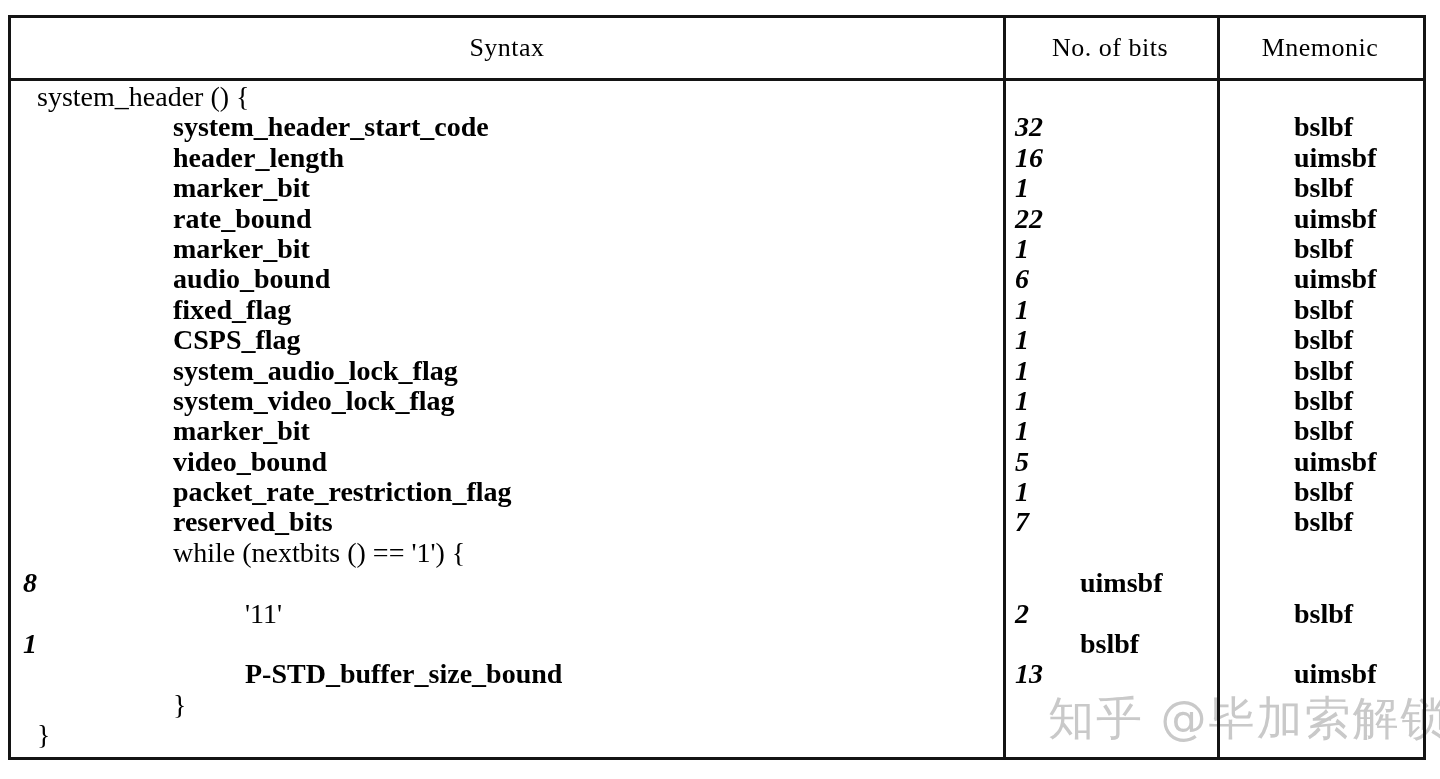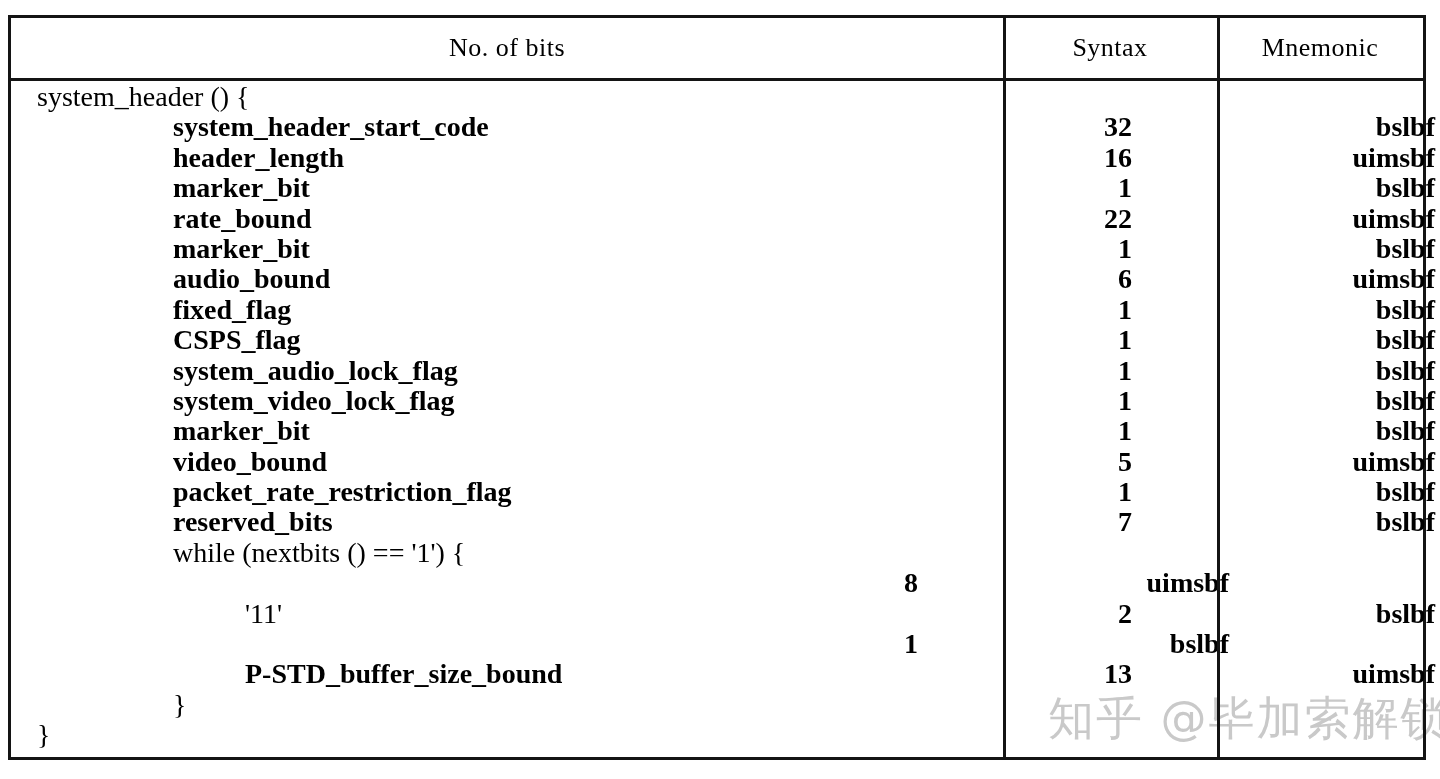--- a/index.html
+++ b/index.html
@@ -88,40 +88,39 @@
   .cell { white-space: nowrap; overflow: visible; }
 
   .cell.syntax.indent-0 { padding-left: 14px; }
   .cell.syntax.indent-1 { padding-left: 119px; margin-left: 31px; }
   .cell.syntax.indent-2 { padding-left: 222px; }
   .cell.syntax.bold,
   .cell.bits,
   .cell.mnem { font-weight: bold; }
 
   .cell.bits {
-    text-align: right;
     padding-right: 97px;
     box-sizing: border-box;
+    font-style: italic;
   }
   .cell.mnem {
     padding-left: 65px;
     box-sizing: border-box;
-    text-align: right;
   }
 </style>
 </head>
 <body>
 
 <div class="watermark">知乎 @毕加索解锁</div>
 
 <div class="spec-table">
 
   <div class="thead">
+    <div class="th">Syntax</div>
     <div class="th">No. of bits</div>
-    <div class="th">Syntax</div>
     <div class="th">Mnemonic</div>
   </div>
 
   <div class="tbody">
   <div class="trow">
     <div class="cell syntax indent-0">system_header () {</div>
     <div class="cell bits"></div>
     <div class="cell mnem"></div>
   </div>
 

